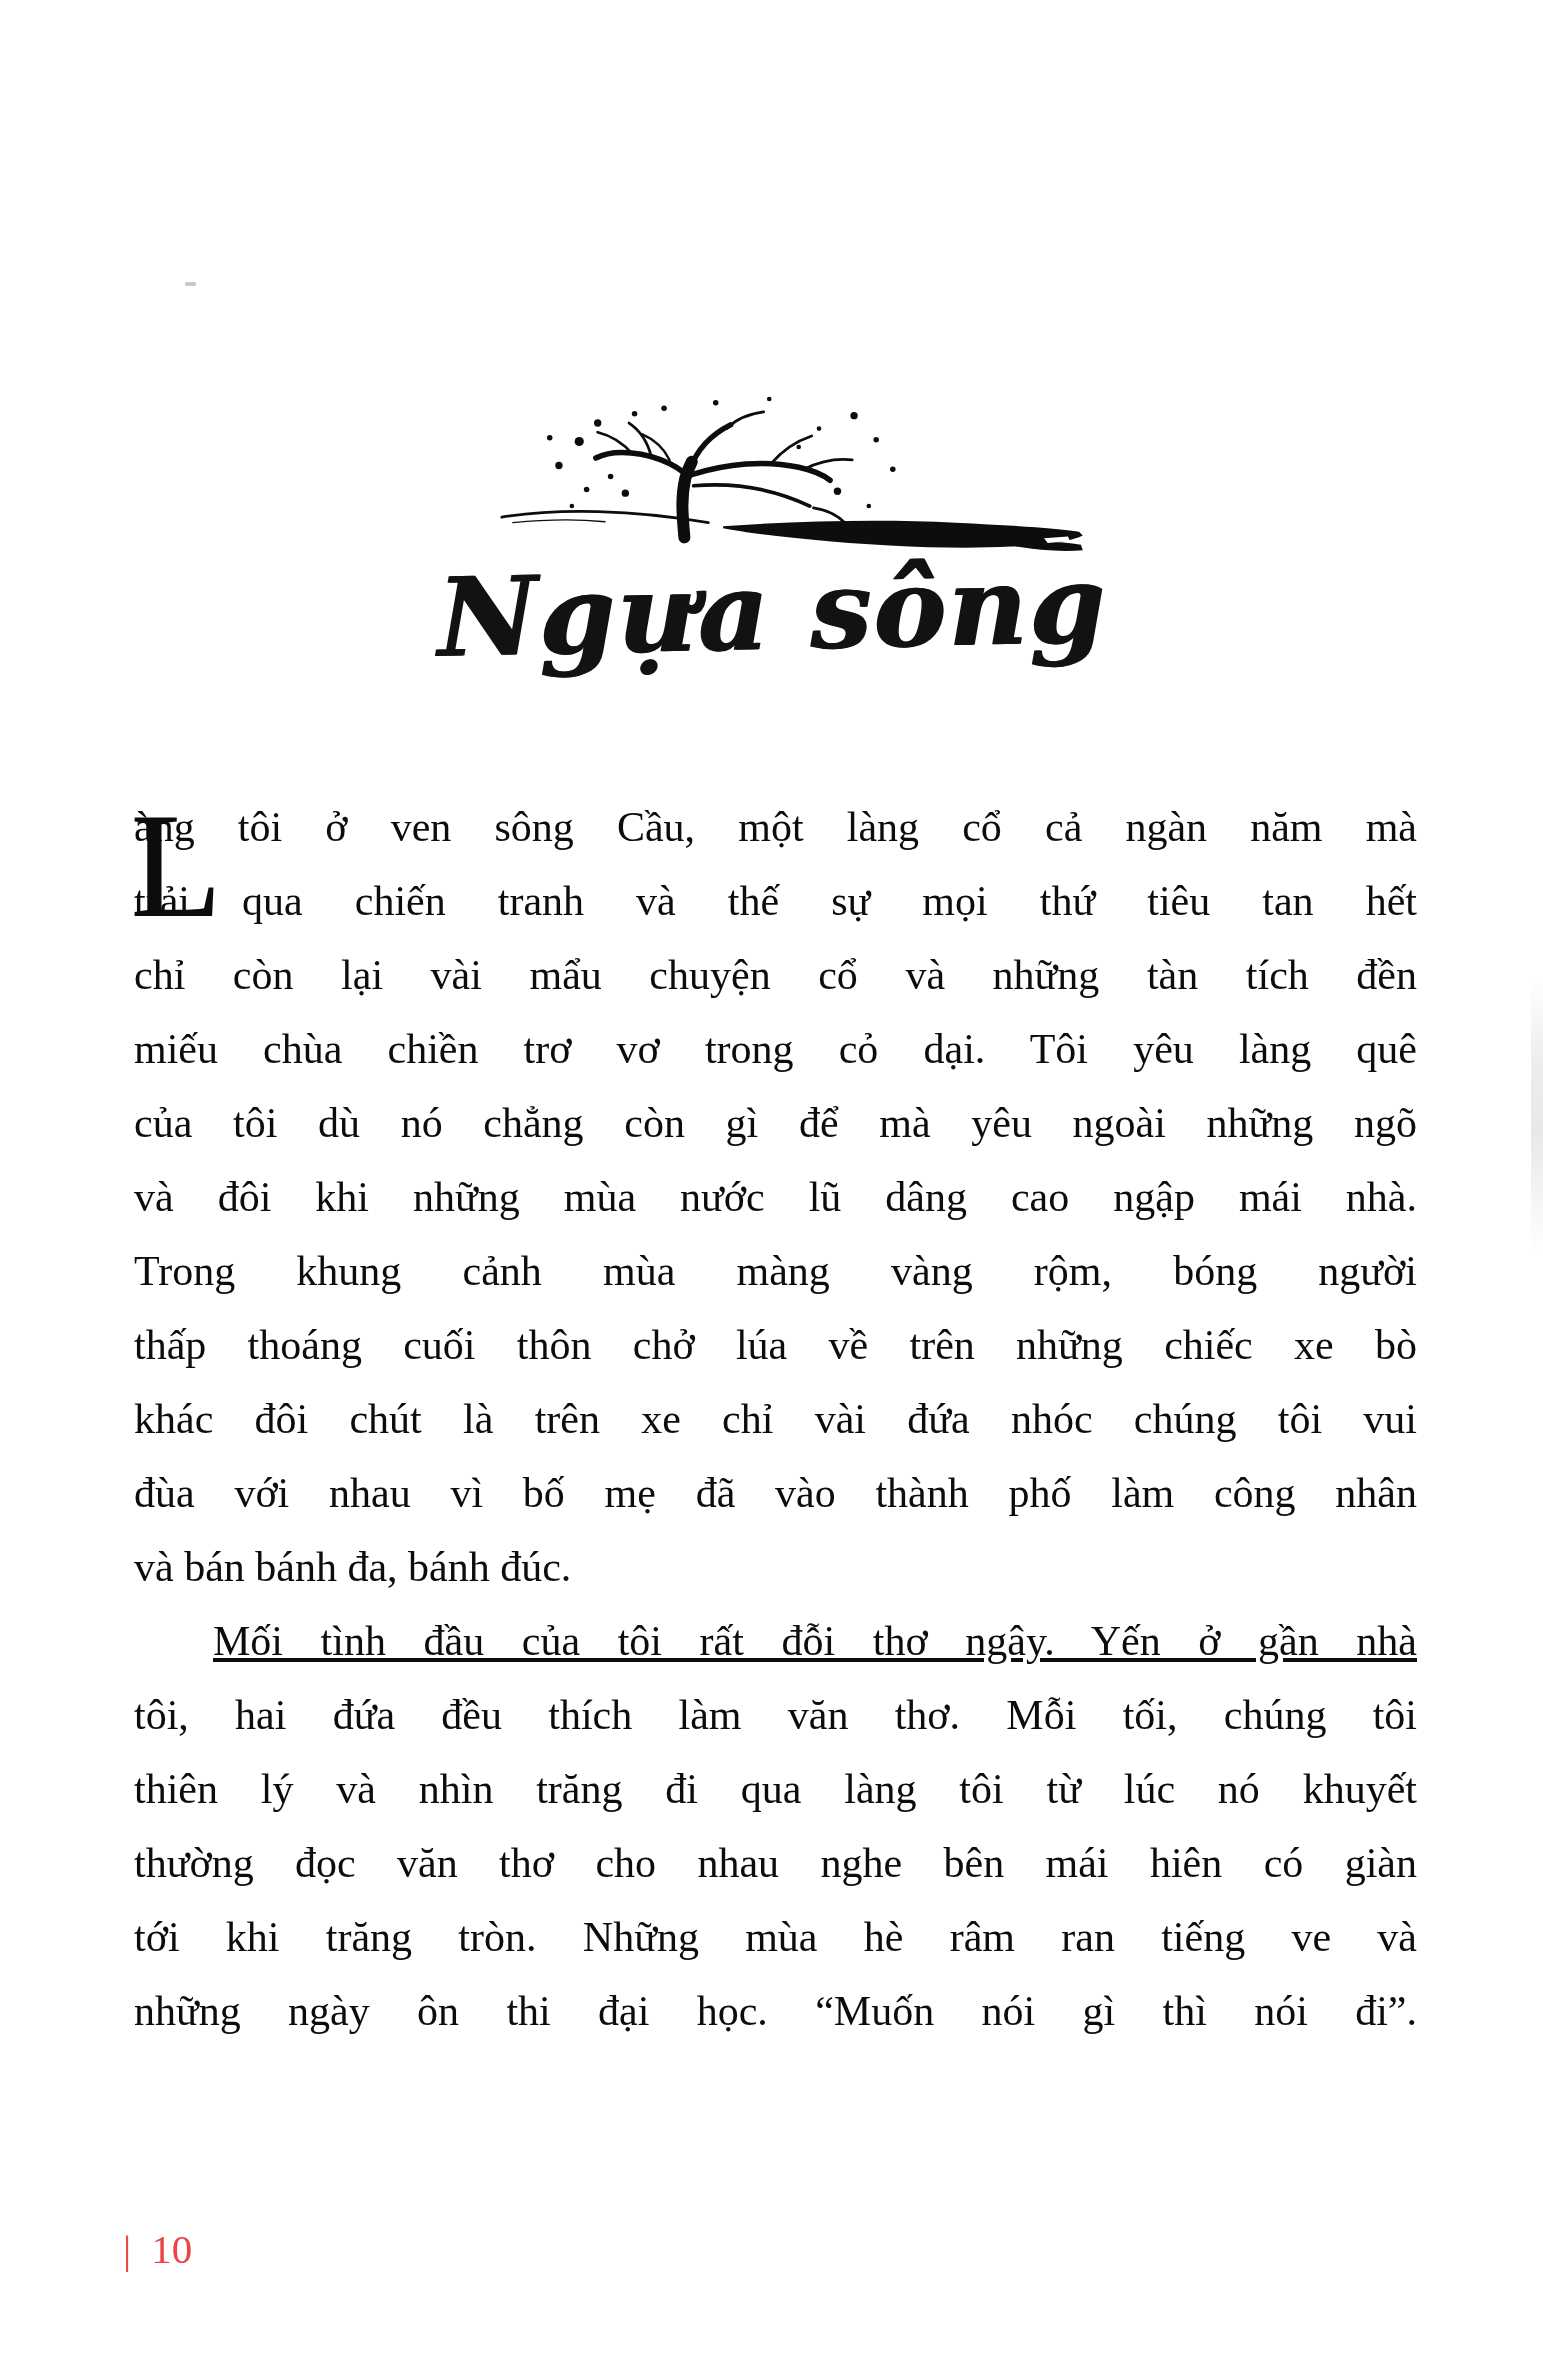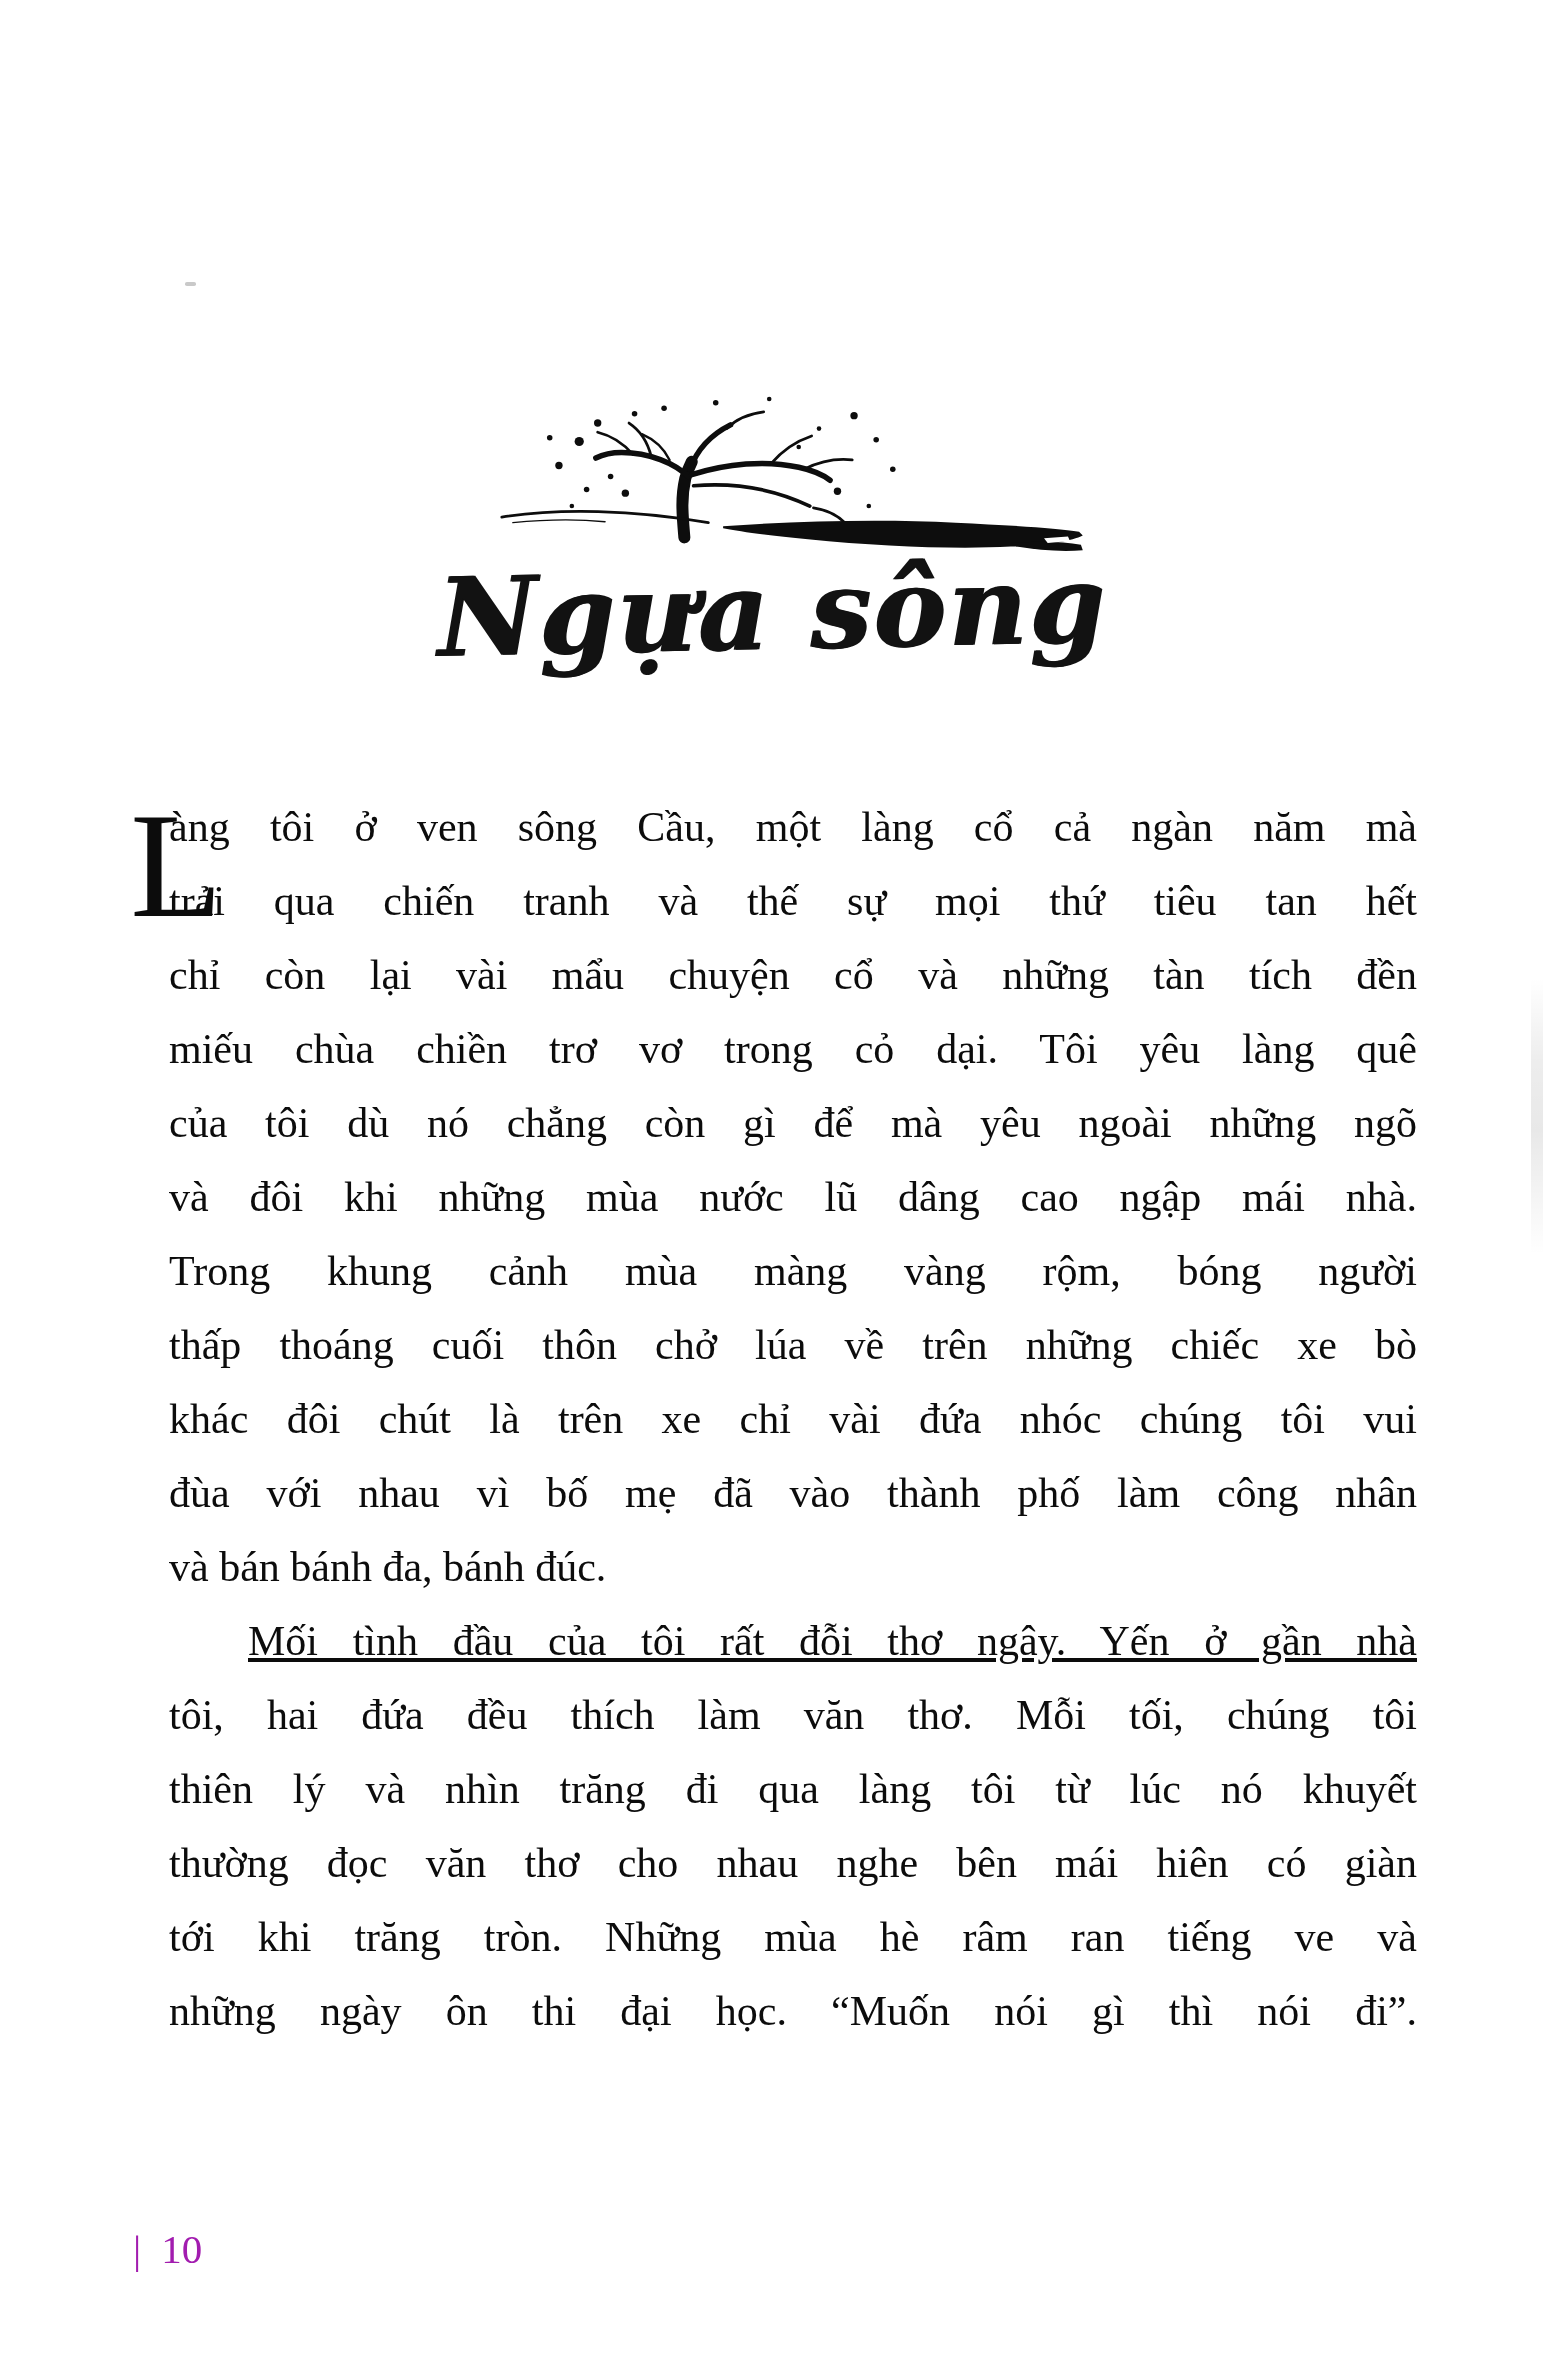--- a/index.html
+++ b/index.html
@@ -50,21 +50,20 @@
     font-size: 42px;
     line-height: 74px;
     color: #0c0c0c;
   }
   .paragraph { position: relative; }
   .line {
     text-align: justify;
     text-align-last: justify;
     height: 74px;
     white-space: nowrap;
-    margin-left: 35px;
   }
   .line.last {
     text-align: center;
     text-align-last: left;
   }
   .line.dropcap-indent { }
   .line.para-indent { text-indent: 79px; text-decoration: underline; }
 
   .drop-cap {
     position: absolute;
@@ -73,25 +72,25 @@
     font-family: "Liberation Serif", serif;
     font-size: 151px;
     line-height: 137px;
     font-weight: 400;
     color: #0c0c0c;
   }
 
   
   .page-footer {
     position: absolute;
-    left: 133px;
+    left: 123px;
     top: 2222px;
     font-size: 41px;
     line-height: 55px;
-    color: #a21caf;
+    color: #ef4444;
   }
   .page-footer .bar { margin-right: 20px; font-weight: 400; }
 
   
   .edge-smudge {
     position: absolute;
     right: 0;
     top: 978px;
     width: 12px;
     height: 277px;

